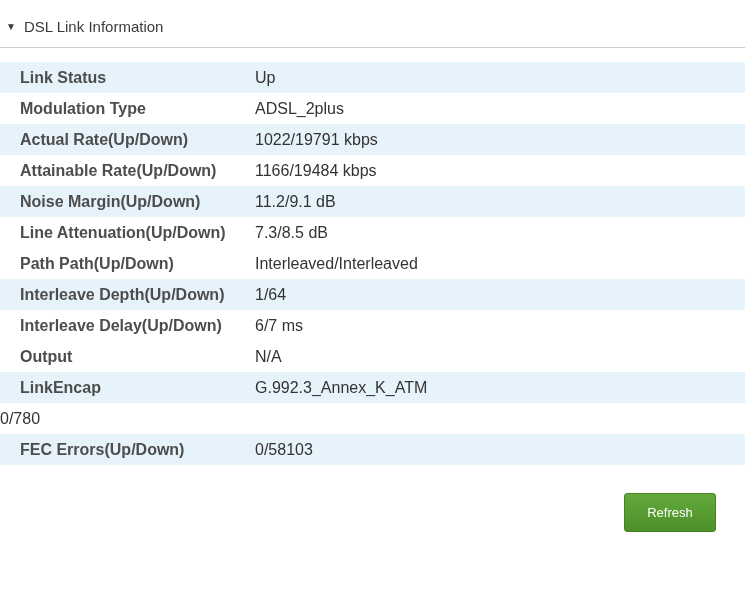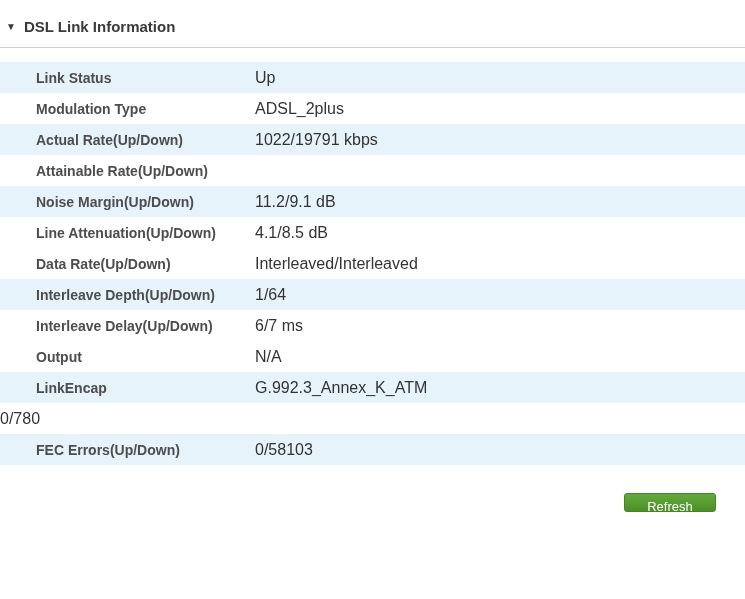--- a/index.html
+++ b/index.html
@@ -28,63 +28,63 @@
     font-size: 10px;
     color: #3a3a3a;
     margin-right: 8px;
     cursor: pointer;
     line-height: 1;
   }
 
   .panel-title {
     font-size: 15px;
     color: #3a3a3a;
-    font-weight: bold;
+    font-weight: normal;
   }
 
   .info-table {
     margin-top: 14px;
     width: 745px;
   }
 
   .row {
     display: flex;
     align-items: center;
     height: 31px;
     background: #ffffff;
   }
 
   .row.alt {
     background: #e7f3fb;
   }
 
   .row .label {
     width: 255px;
-    padding-left: 36px;
-    font-size: 14px;
+    padding-left: 20px;
+    font-size: 16px;
     font-weight: bold;
     color: #4d4d4d;
   }
 
   .row .value {
     flex: 1;
     font-size: 16px;
     color: #333333;
   }
 
   .footer {
     margin-top: 28px;
     padding-right: 29px;
     text-align: right;
   }
 
   .refresh-button {
     display: inline-block;
     min-width: 92px;
-    height: 19px;
+    height: 39px;
     padding: 0 18px;
     background: linear-gradient(to bottom, #63a93c, #4d8f28);
     border: 1px solid #47831f;
     border-radius: 3px;
     color: #ffffff;
     font-size: 13px;
     font-family: "Liberation Sans", sans-serif;
     cursor: pointer;
     line-height: 25px;
     text-align: center;
@@ -108,31 +108,32 @@
       <div class="row">
         <span class="label">Modulation Type</span>
         <span class="value">ADSL_2plus</span>
       </div>
       <div class="row alt">
         <span class="label">Actual Rate(Up/Down)</span>
         <span class="value">1022/19791 kbps</span>
       </div>
       <div class="row">
         <span class="label">Attainable Rate(Up/Down)</span>
+        <span class="value">1166/19484 kbps</span>
       </div>
       <div class="row alt">
         <span class="label">Noise Margin(Up/Down)</span>
         <span class="value">11.2/9.1 dB</span>
       </div>
       <div class="row">
         <span class="label">Line Attenuation(Up/Down)</span>
-        <span class="value">4.1/8.5 dB</span>
+        <span class="value">7.3/8.5 dB</span>
       </div>
       <div class="row">
-        <span class="label">Data Rate(Up/Down)</span>
+        <span class="label">Path Path(Up/Down)</span>
         <span class="value">Interleaved/Interleaved</span>
       </div>
       <div class="row alt">
         <span class="label">Interleave Depth(Up/Down)</span>
         <span class="value">1/64</span>
       </div>
       <div class="row">
         <span class="label">Interleave Delay(Up/Down)</span>
         <span class="value">6/7 ms</span>
       </div>

